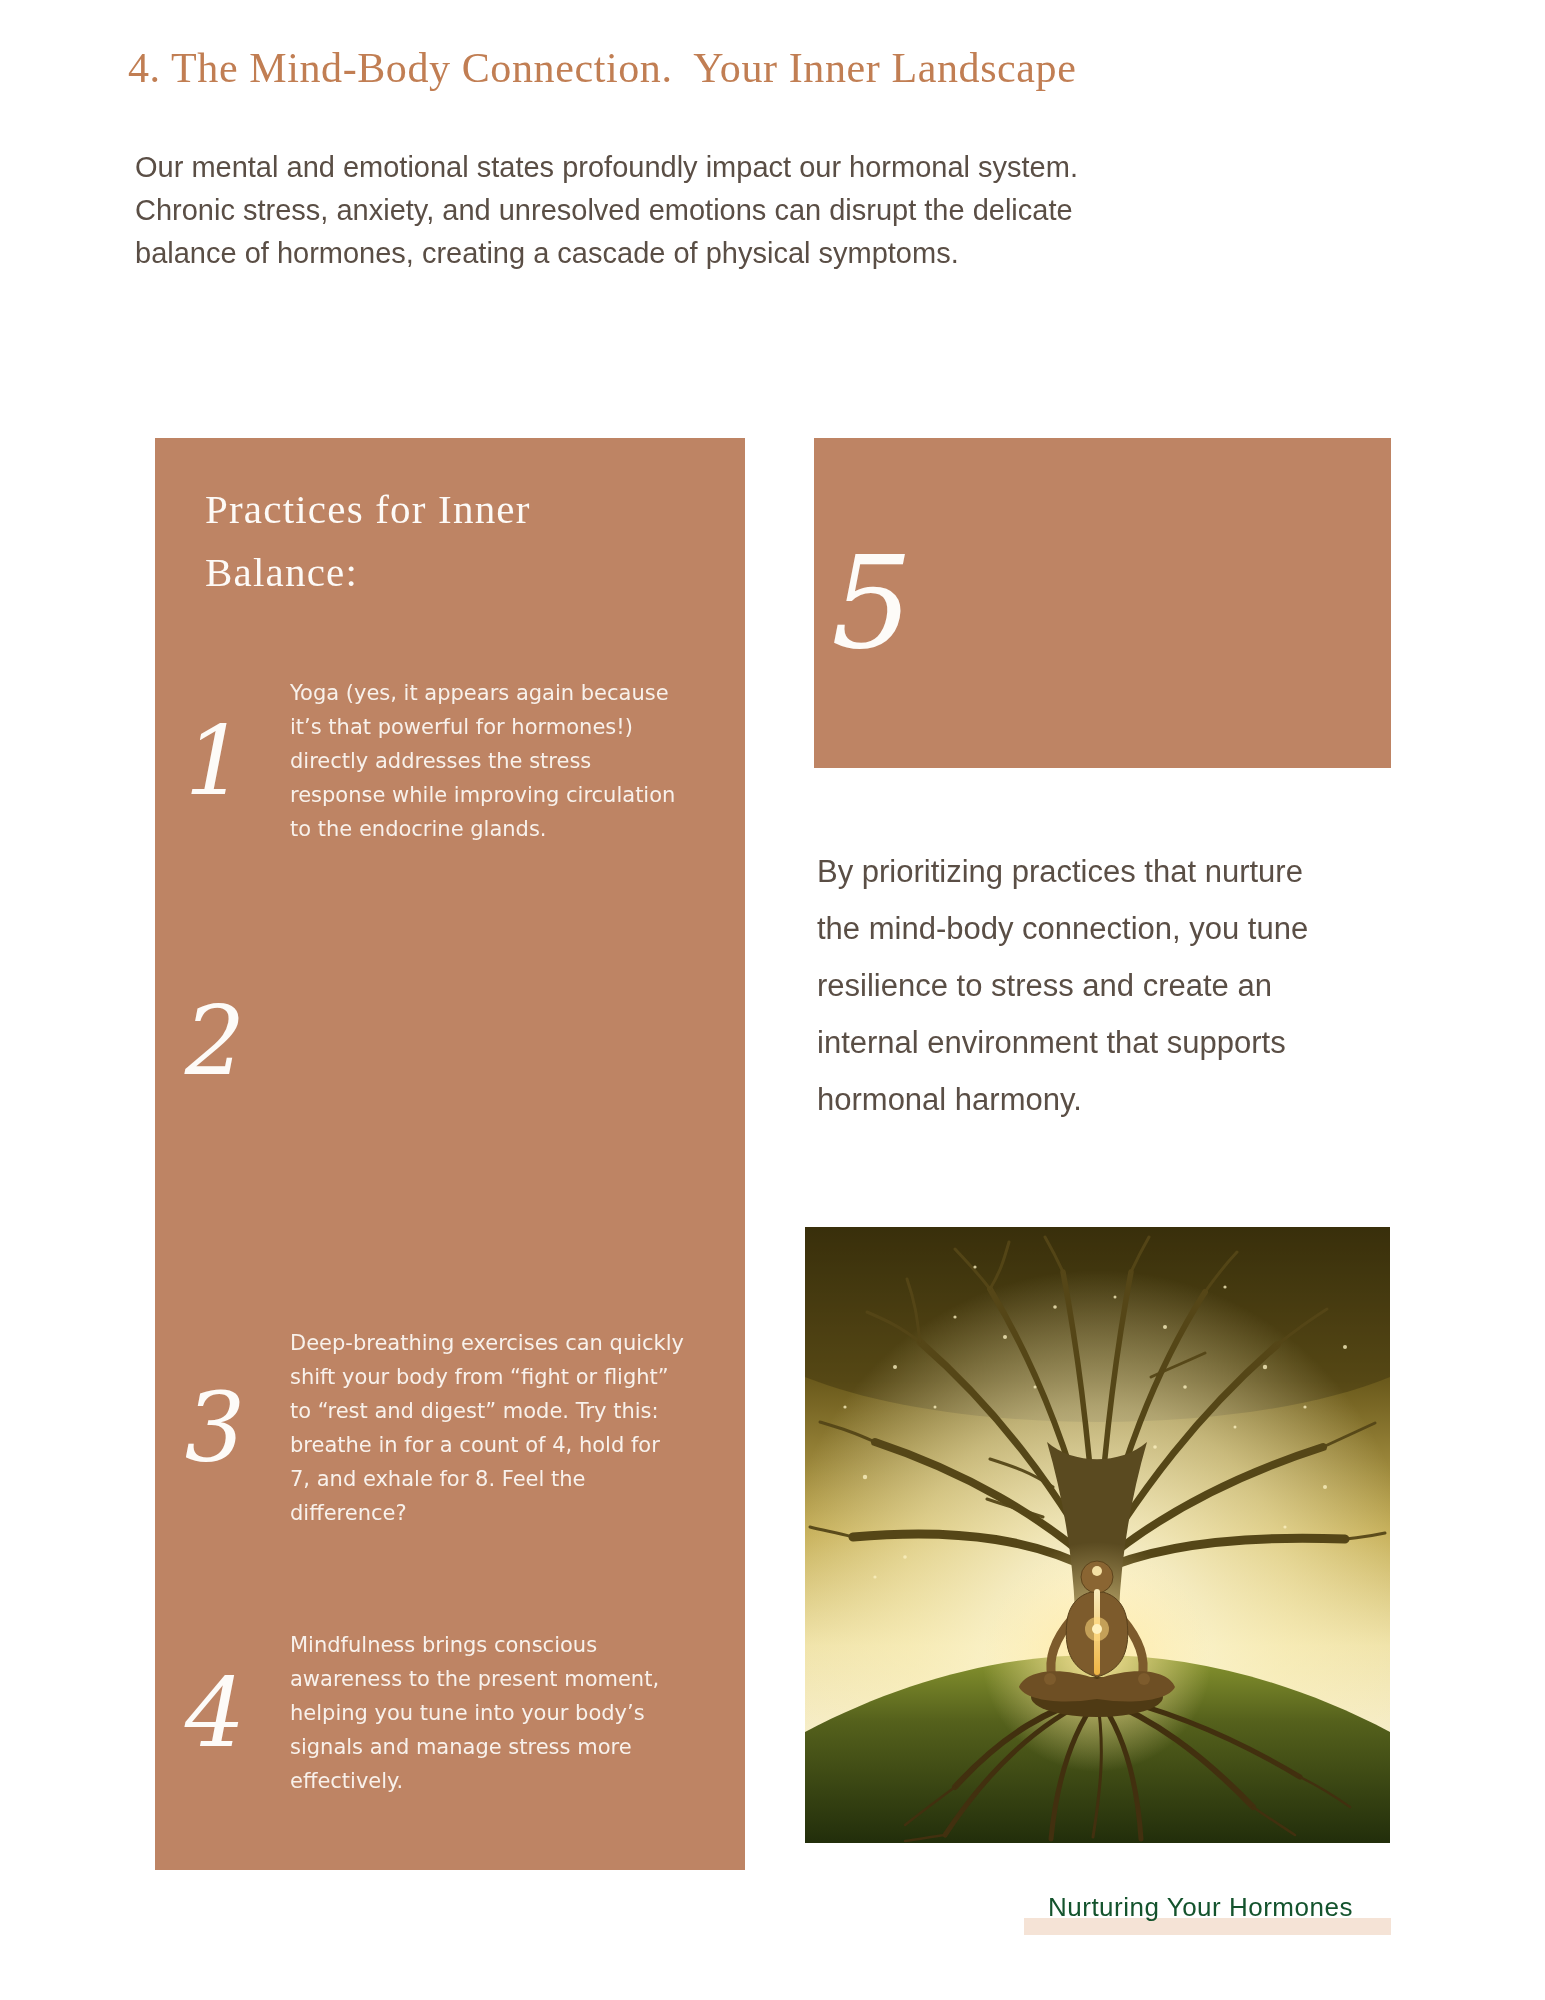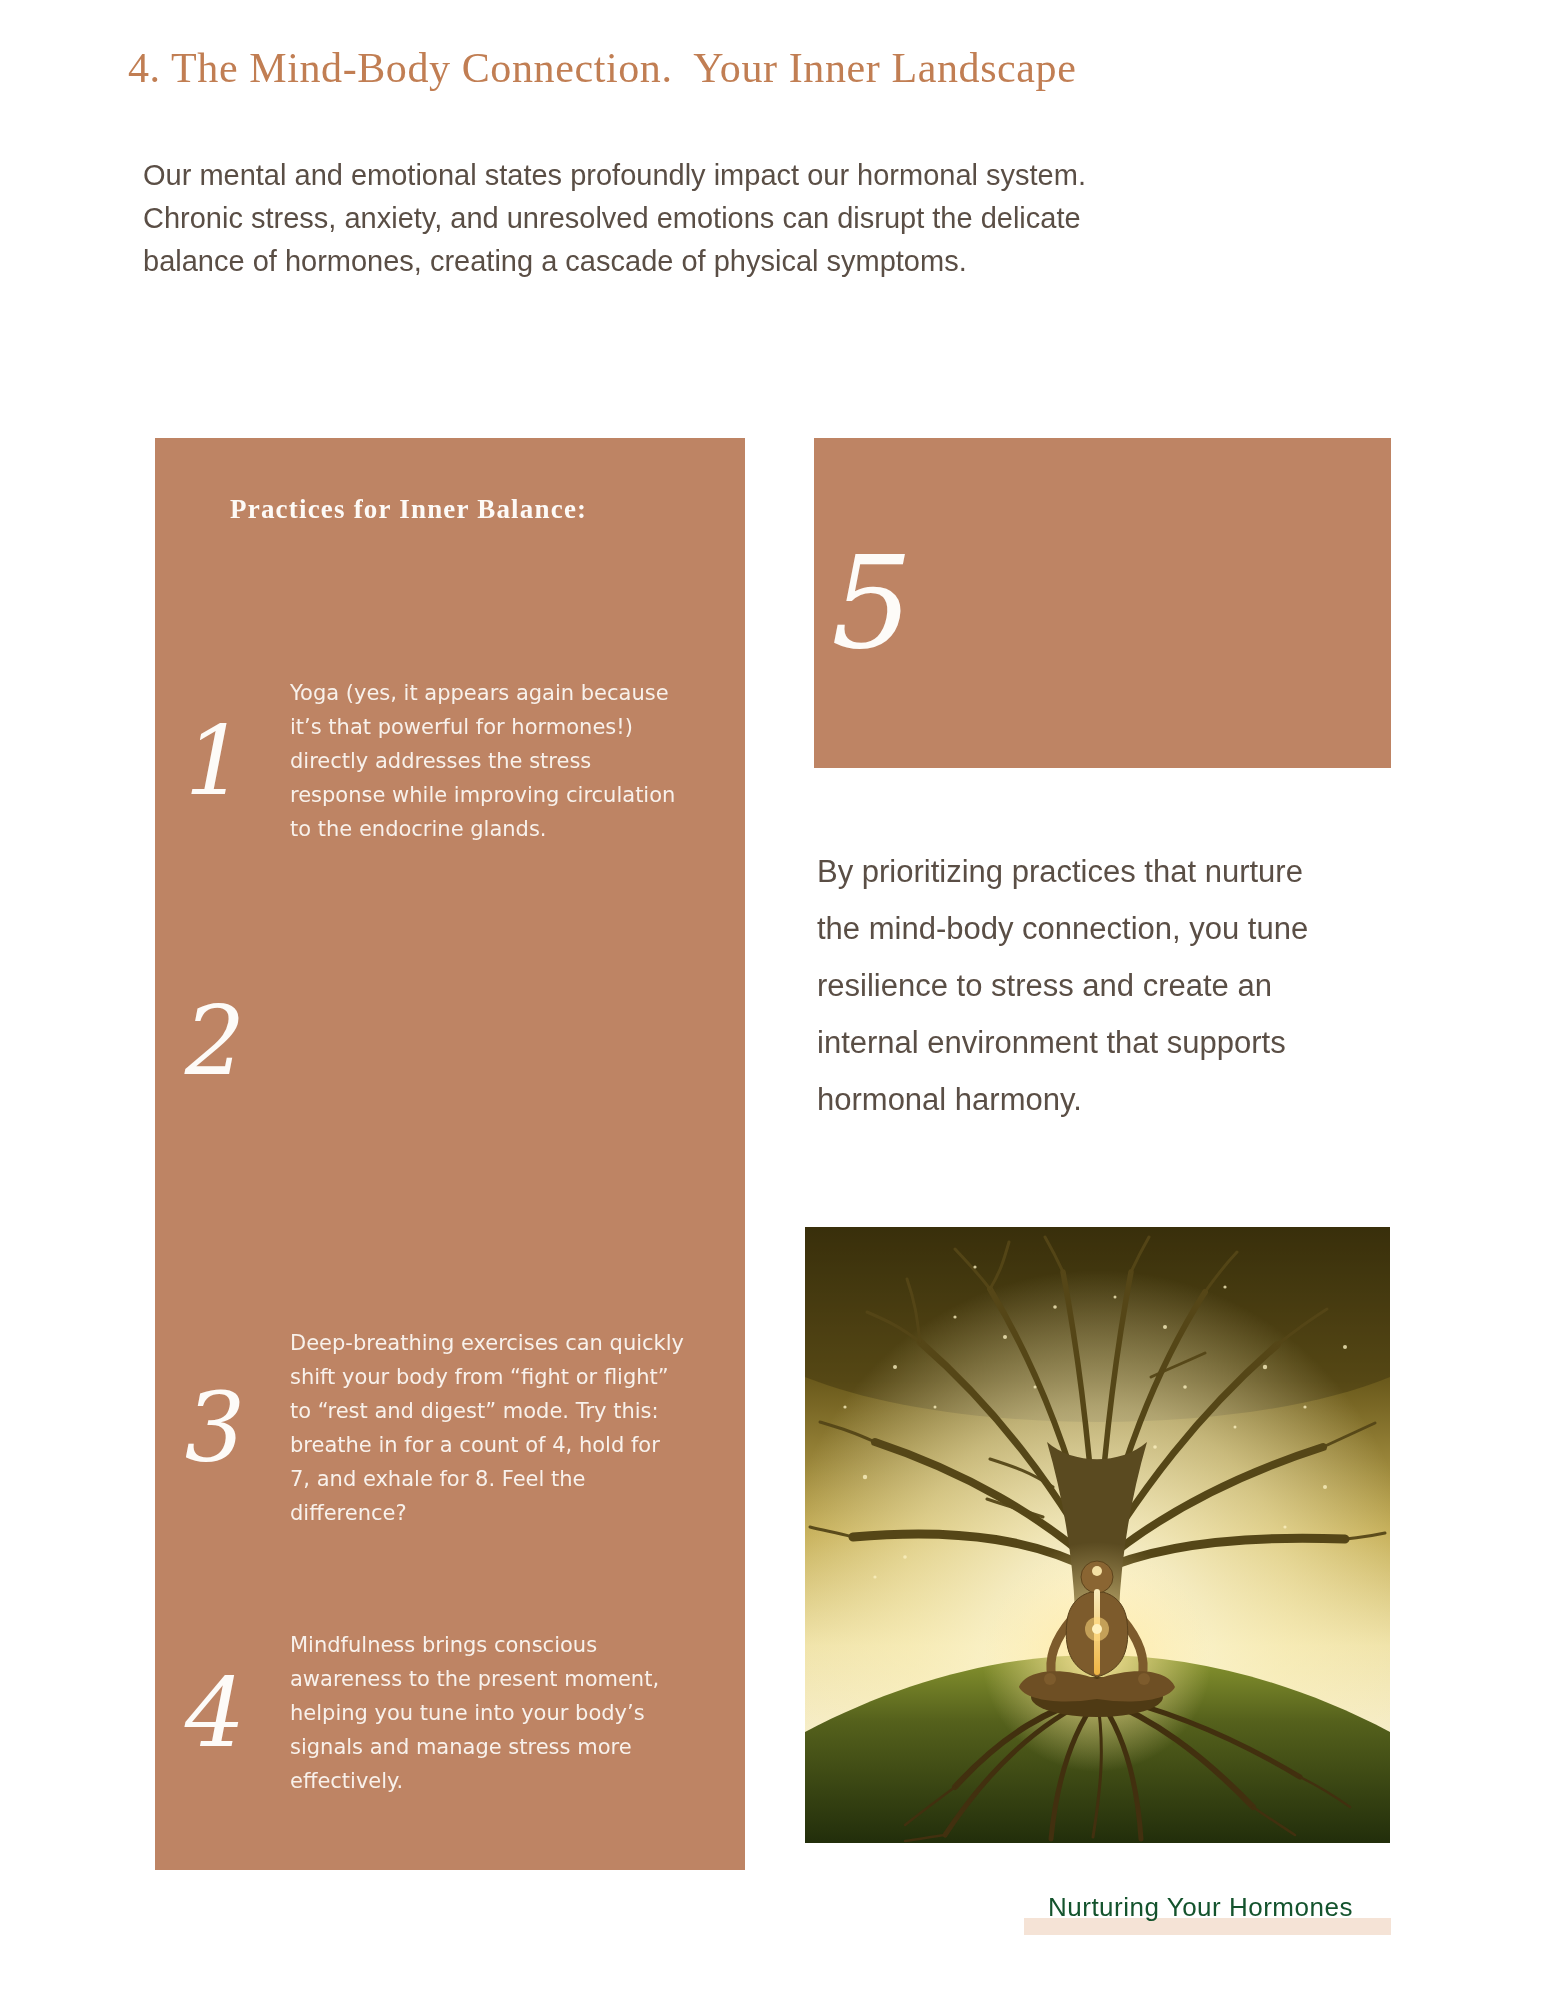--- a/index.html
+++ b/index.html
@@ -22,40 +22,40 @@
     font-size:42px;
     letter-spacing:0.6px;
     color:#C17E53;
     white-space:pre-wrap;
   }
   
   .intro{
     position:absolute;
     left:127px; top:138px;
     width:1020px;
-    margin:16px;
+    margin:8px;
     font-size:29px;
     line-height:43px;
     color:#5A4E45;
   }
   
   .practices-box{
     position:absolute;
     left:155px; top:438px;
     width:590px; height:1432px;
     background:#BE8464;
   }
   .practices-heading{
     position:absolute;
-    left:75px; top:40px;
+    left:50px; top:40px;
     width:400px;
     margin:0;
     font-family:"Liberation Serif", serif;
-    font-weight:700;
-    font-size:27px;
+    font-weight:400;
+    font-size:41px;
     line-height:63px;
     letter-spacing:1.2px;
     color:#FDFAF7;
   }
   .practice-row{
     position:absolute;
     left:0; right:0;
     display:flex;
     align-items:center;
     padding-left:10px;

